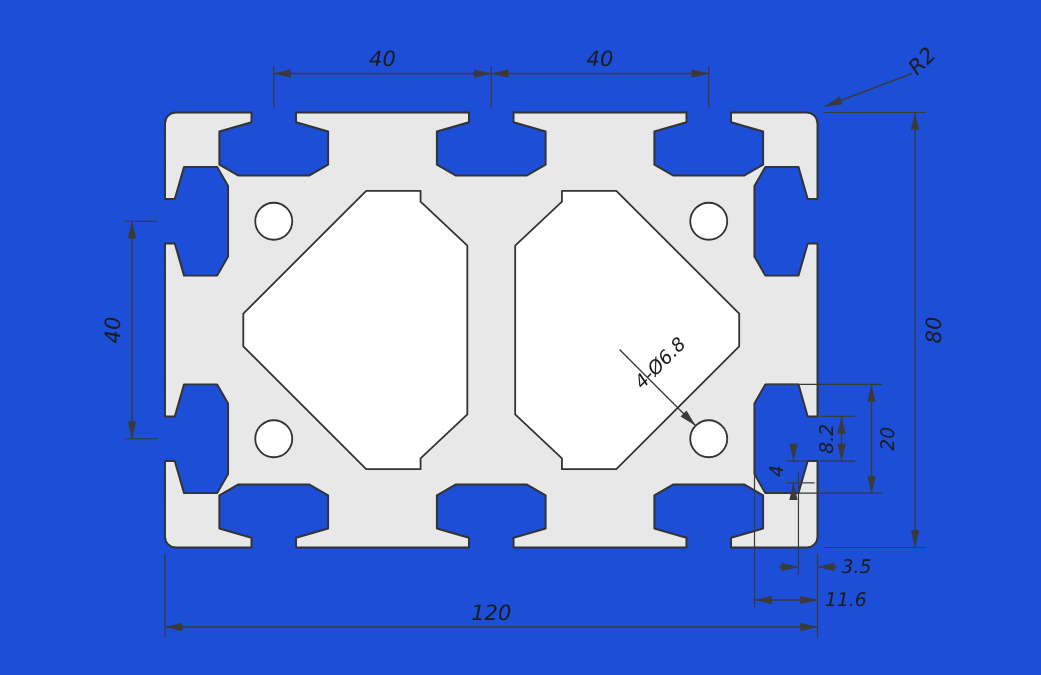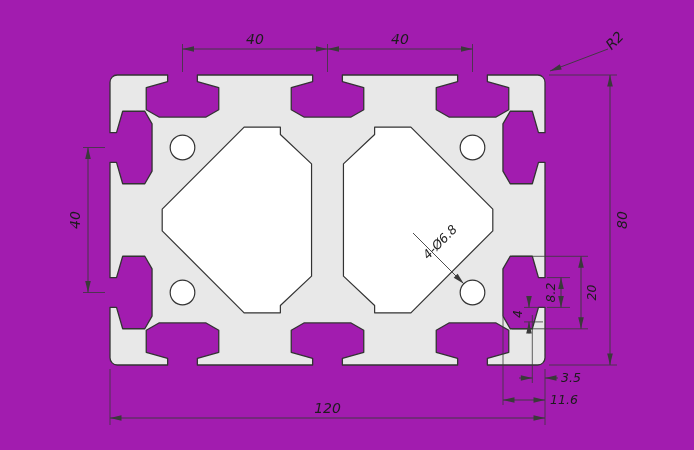--- a/index.html
+++ b/index.html
@@ -1,17 +1,17 @@
 <!DOCTYPE html>
 <html><head>
 <meta charset="utf-8">
 <style>
   html,body{margin:0;padding:0;background:#fff;}
   .canvas{
-    width:694px;height:450px;position:relative;background:#a21caf;
+    width:694px;height:450px;position:relative;background:#1d4ed8;
     font-family:"DejaVu Sans",sans-serif;overflow:hidden;
   }
   svg text{
     font-family:"DejaVu Sans",sans-serif;
     font-style:italic;
     fill:#1c1c1c;
   }
   .t-main{font-size:14px;}
   .t-small{font-size:12.5px;}
   .part{fill:#e8e8e8;stroke:#333;stroke-width:1.3;stroke-linejoin:round;}

